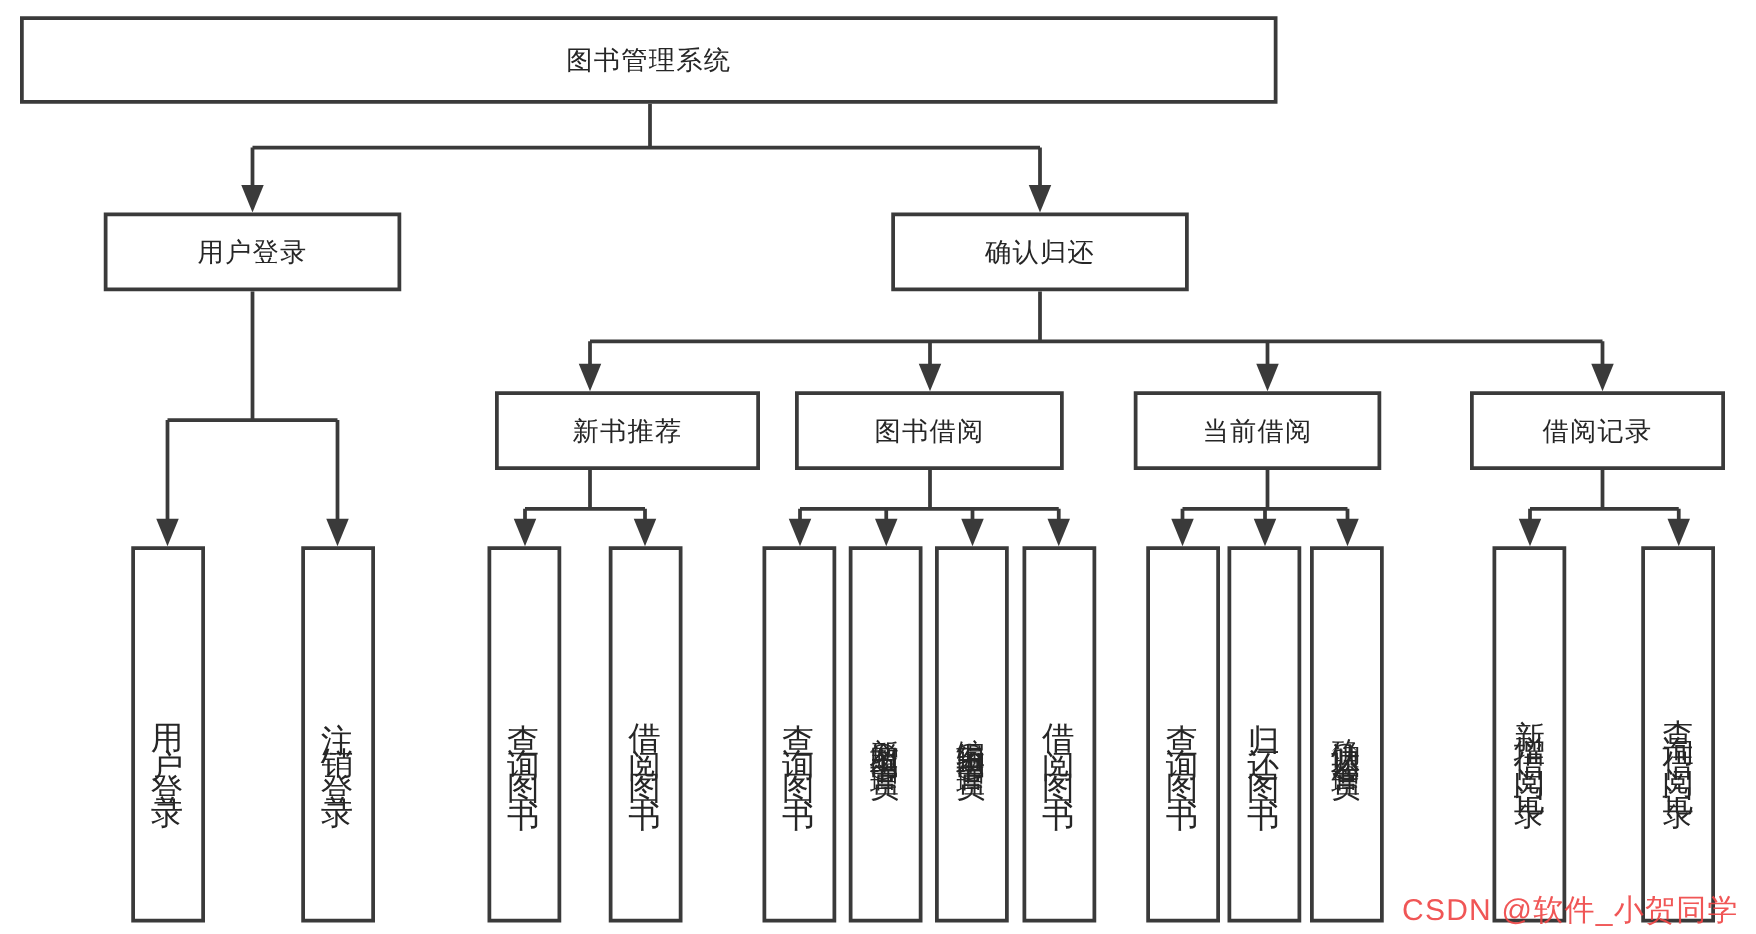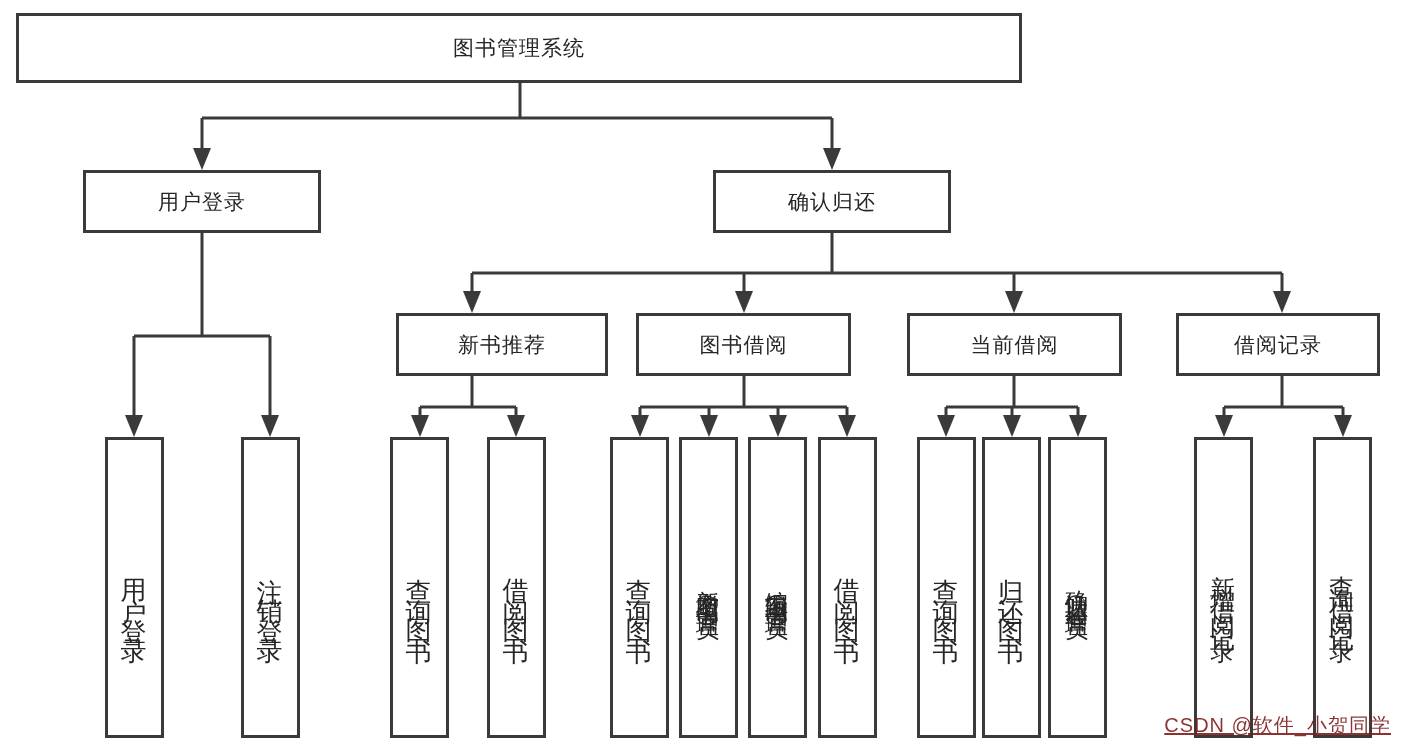--- a/index.html
+++ b/index.html
@@ -58,26 +58,25 @@
     text-orientation: mixed;
     white-space: nowrap;
   }
   .len4 { font-size: 26px; letter-spacing: 20px; margin-bottom: -20px; }
   .len6 { font-size: 25px; letter-spacing: 13px; margin-bottom: -13px; }
   .len8 { font-size: 23px; letter-spacing: 4px;  margin-bottom: -4px; }
   .watermark {
     position: absolute;
     right: 14px;
     top: 712px;
-    font-size: 20px;
-    color: #7f1d1d;
+    font-size: 24px;
+    color: #ef4444;
     letter-spacing: 1px;
     z-index: 5;
     opacity: 0.9;
-    text-decoration: underline;
   }
   line, polyline { stroke: #3a3a3a; stroke-width: 3; fill: none; }
   polygon { fill: #3a3a3a; stroke: none; }
 </style>
 </head>
 <body>
 
 <div class="canvas">
 
   <svg class="connectors" viewBox="0 0 1405 747">
@@ -166,21 +165,21 @@
   <div class="box hbox" style="left:713px; top:170px; width:238px;">
     <span>确认归还</span>
   </div>
 
   <div class="box hbox" style="left:365px; top:313px; width:212px;margin-left:31px;">
     <span>新书推荐</span>
   </div>
   <div class="box hbox" style="left:636px; top:313px; width:215px;text-align:right;">
     <span>图书借阅</span>
   </div>
-  <div class="box hbox" style="left:907px; top:313px; width:215px;">
+  <div class="box hbox" style="left:907px; top:313px; width:198px;">
     <span>当前借阅</span>
   </div>
   <div class="box hbox" style="left:1176px; top:313px; width:204px;">
     <span>借阅记录</span>
   </div>
 
   <div class="vbox" style="left:105px;">
     <span class="vtext len4">用户登录</span>
   </div>
   <div class="vbox" style="left:241px;">

